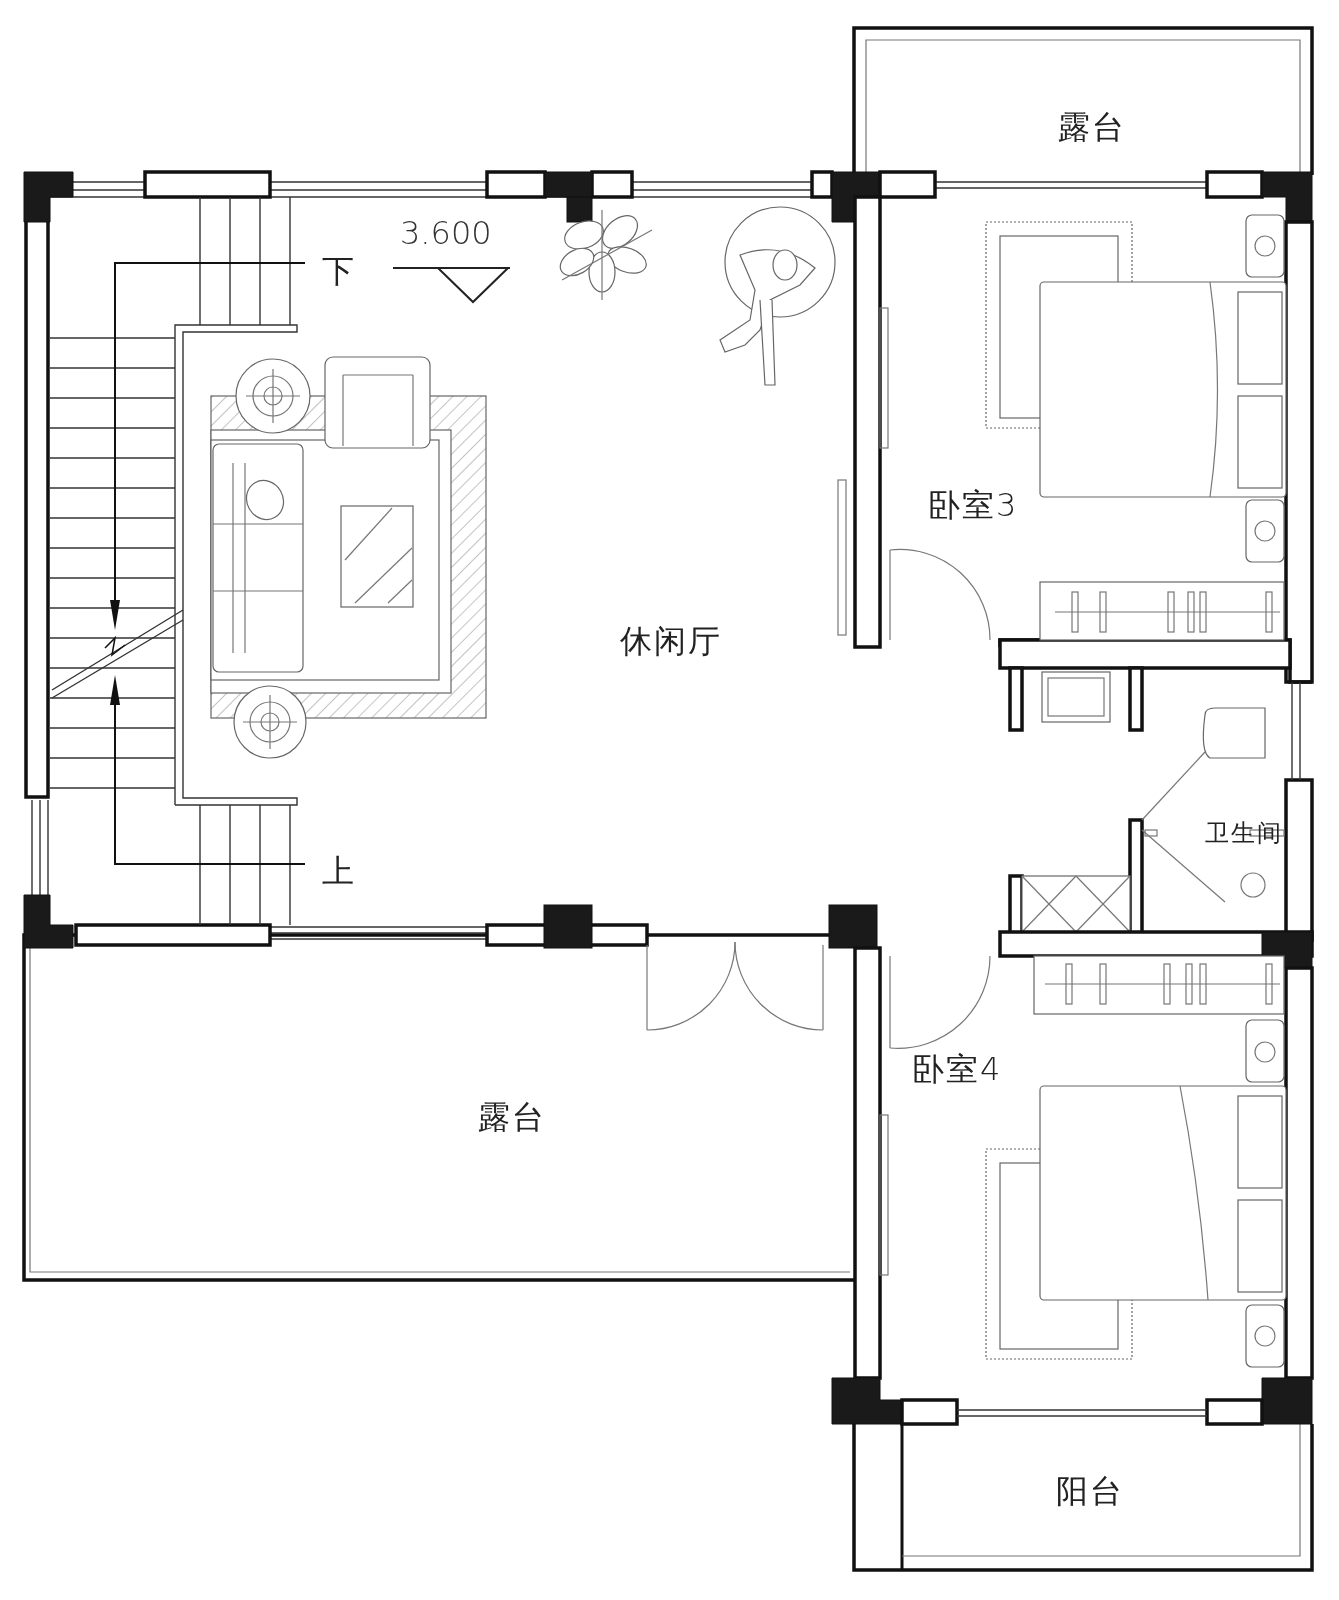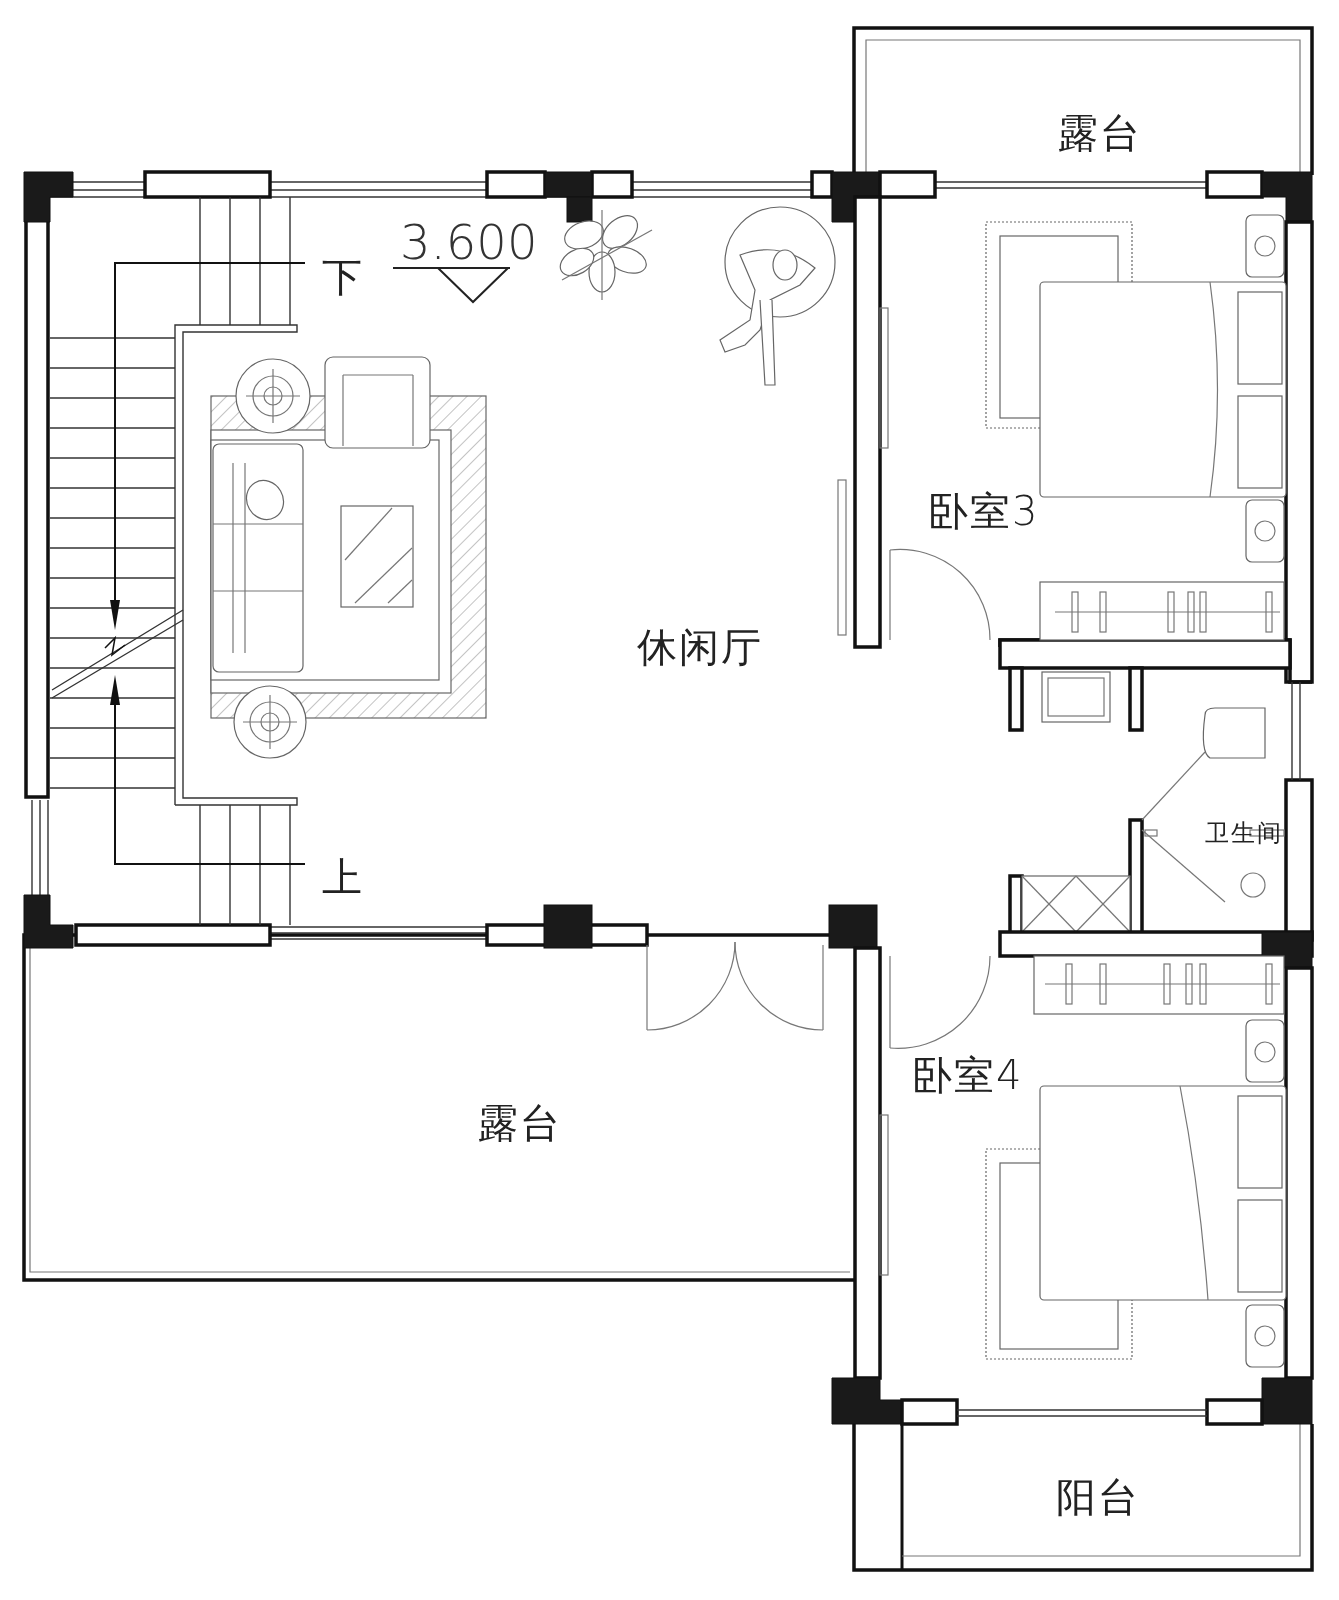--- a/index.html
+++ b/index.html
@@ -4,23 +4,23 @@
 <style>
   html, body { margin:0; padding:0; background:#ffffff; }
   body { width:1339px; height:1600px; overflow:hidden; position:relative; font-family:"DejaVu Sans", sans-serif; }
   #plan { position:absolute; left:0; top:0; width:1339px; height:1600px; }
   .wall { fill:#ffffff; stroke:#111; stroke-width:3.5; }
   .col { fill:#1a1a1a; stroke:#111; stroke-width:1; }
   .thin { fill:none; stroke:#333; stroke-width:1.4; }
   .gray { fill:none; stroke:#777; stroke-width:1.2; }
   .furn { fill:#fff; stroke:#666; stroke-width:1.2; }
   .hatch { fill:url(#hatch); stroke:#666; stroke-width:1.2; }
-  .label { position:absolute; font-family:"DejaVu Sans", sans-serif; color:#222; font-size:40px; font-weight:300; letter-spacing:2px; white-space:nowrap; }
+  .label { position:absolute; font-family:"DejaVu Sans", sans-serif; color:#222; font-size:32px; font-weight:300; letter-spacing:2px; white-space:nowrap; }
   .small { font-size:24px; }
-  .elev { position:absolute; font-family:"DejaVu Sans", sans-serif; font-size:48px; color:#333; font-weight:300; }
+  .elev { position:absolute; font-family:"DejaVu Sans", sans-serif; font-size:32px; color:#333; font-weight:300; }
 </style>
 </head>
 <body>
 
 <svg id="plan" viewBox="0 0 1339 1600" xmlns="http://www.w3.org/2000/svg">
   <defs>
     <pattern id="hatch" width="10" height="10" patternUnits="userSpaceOnUse" patternTransform="rotate(45)">
       <line x1="0" y1="0" x2="0" y2="10" stroke="#888" stroke-width="1"></line>
     </pattern>
   </defs>
@@ -273,17 +273,17 @@
     <path d="M647,1030 A88,88 0 0 0 735,942" class="gray"></path>
     <path d="M823,1030 A88,88 0 0 1 735,942" class="gray"></path>
   </g>
 </svg>
 
 <div class="elev" style="left:400px;top:214px;">3.600</div>
 <div class="label" style="left:322px;top:250px;">下</div>
 <div class="label" style="left:322px;top:850px;">上</div>
 <div class="label" style="left:1058px;top:106px;">露台</div>
 <div class="label" style="left:928px;top:484px;text-align:right;">卧室3</div>
-<div class="label" style="left:620px;top:620px;margin-left:17px;">休闲厅</div>
+<div class="label" style="left:620px;top:620px;">休闲厅</div>
 <div class="label small" style="left:1205px;top:817px;">卫生间</div>
 <div class="label" style="left:912px;top:1048px;">卧室4</div>
 <div class="label" style="left:478px;top:1096px;">露台</div>
 <div class="label" style="left:1016px;top:1470px;margin-left:40px;">阳台</div>
 
 </body></html>

